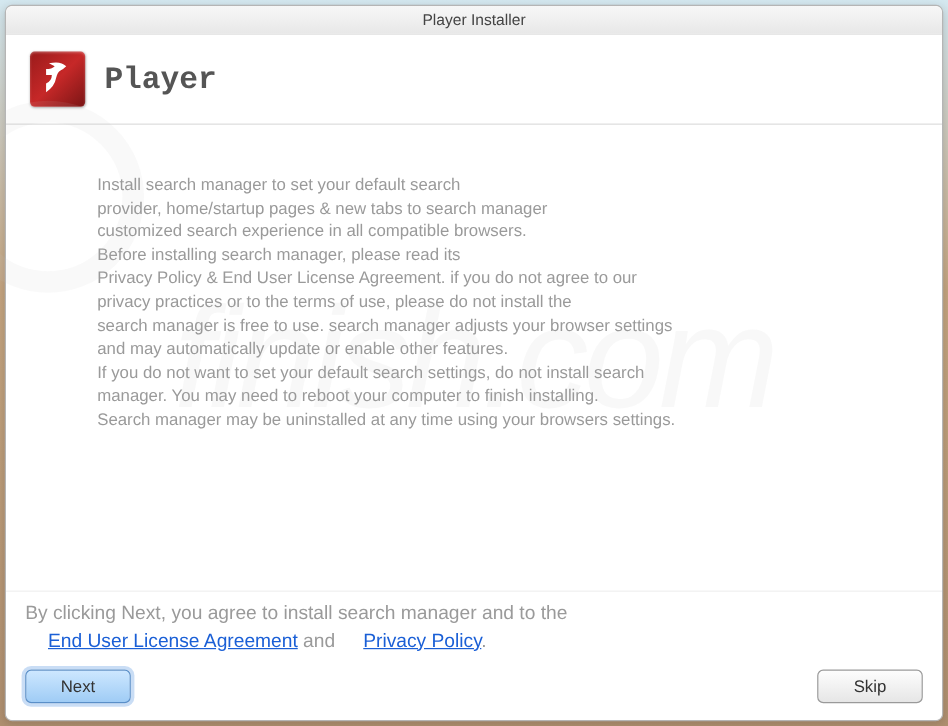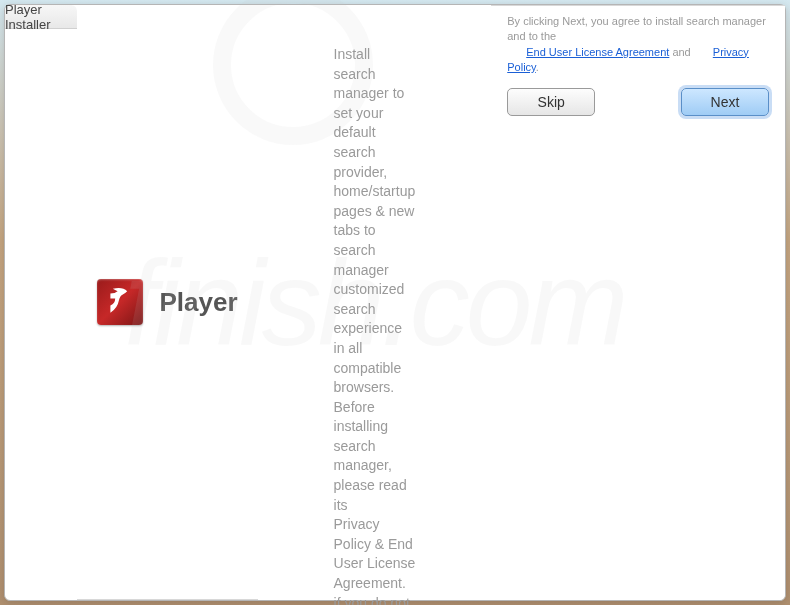--- a/index.html
+++ b/index.html
@@ -14,21 +14,21 @@
     .window {
       position: absolute;
       top: 4px;
       left: 4px;
       right: 4px;
       bottom: 4px;
       background: #fff;
       border: 1px solid #b5b5b5;
       border-radius: 6px;
       display: flex;
-      flex-direction: row;
+      flex-direction: column;
       box-shadow: 0 2px 8px rgba(0,0,0,0.15);
       justify-content: center;
     }
     .titlebar {
       height: 24px;
       background: linear-gradient(180deg, #f7f7f7 0%, #e8e8e8 100%);
       border-bottom: 1px solid #d0d0d0;
       border-radius: 6px 6px 0 0;
       display: flex;
       align-items: center;
@@ -52,20 +52,21 @@
       display: flex;
       align-items: center;
       justify-content: center;
       box-shadow: inset 0 1px 2px rgba(255,255,255,0.3), 0 1px 2px rgba(0,0,0,0.3);
     }
     .flash-icon svg { width: 30px; height: 36px; }
     .app-title {
       font-size: 26px;
       font-weight: bold;
       color: #555;
+      font-family: Liberation Mono, monospace;
     }
     .content {
       flex: 1;
       padding: 40px 76px 20px 76px;
       background: #fff;
       color: #9a9a9a;
       font-size: 14px;
       line-height: 1.4;
       position: relative;
     }
@@ -97,21 +98,21 @@
       position: relative;
       z-index: 1;
     }
     .footer {
       border-top: 1px solid #d8d8d8;
       padding: 8px 16px 14px 16px;
       background: #fff;
       border-radius: 0 0 6px 6px;
     }
     .disclaimer {
-      font-size: 11px;
+      font-size: 16px;
       color: #9a9a9a;
       margin-bottom: 12px;
       line-height: 1.4;
     }
     .disclaimer a {
       color: #1a5fd6;
       text-decoration: underline;
       margin-left: 19px;
     }
     .buttons {
@@ -173,17 +174,17 @@
 manager. You may need to reboot your computer to finish installing.
 Search manager may be uninstalled at any time using your browsers settings.</div>
   </div>
 
   <div class="footer">
     <div class="disclaimer">
       <span>By clicking Next, you agree to install search manager and to the</span><br>
       <a href="#">End User License Agreement</a><span> and </span><a href="#">Privacy Policy</a><span>.</span>
     </div>
     <div class="buttons">
+      <button class="btn btn-next">Next</button>
       <button class="btn btn-skip">Skip</button>
-      <button class="btn btn-next">Next</button>
     </div>
   </div>
 </div>
 
 </body></html>

